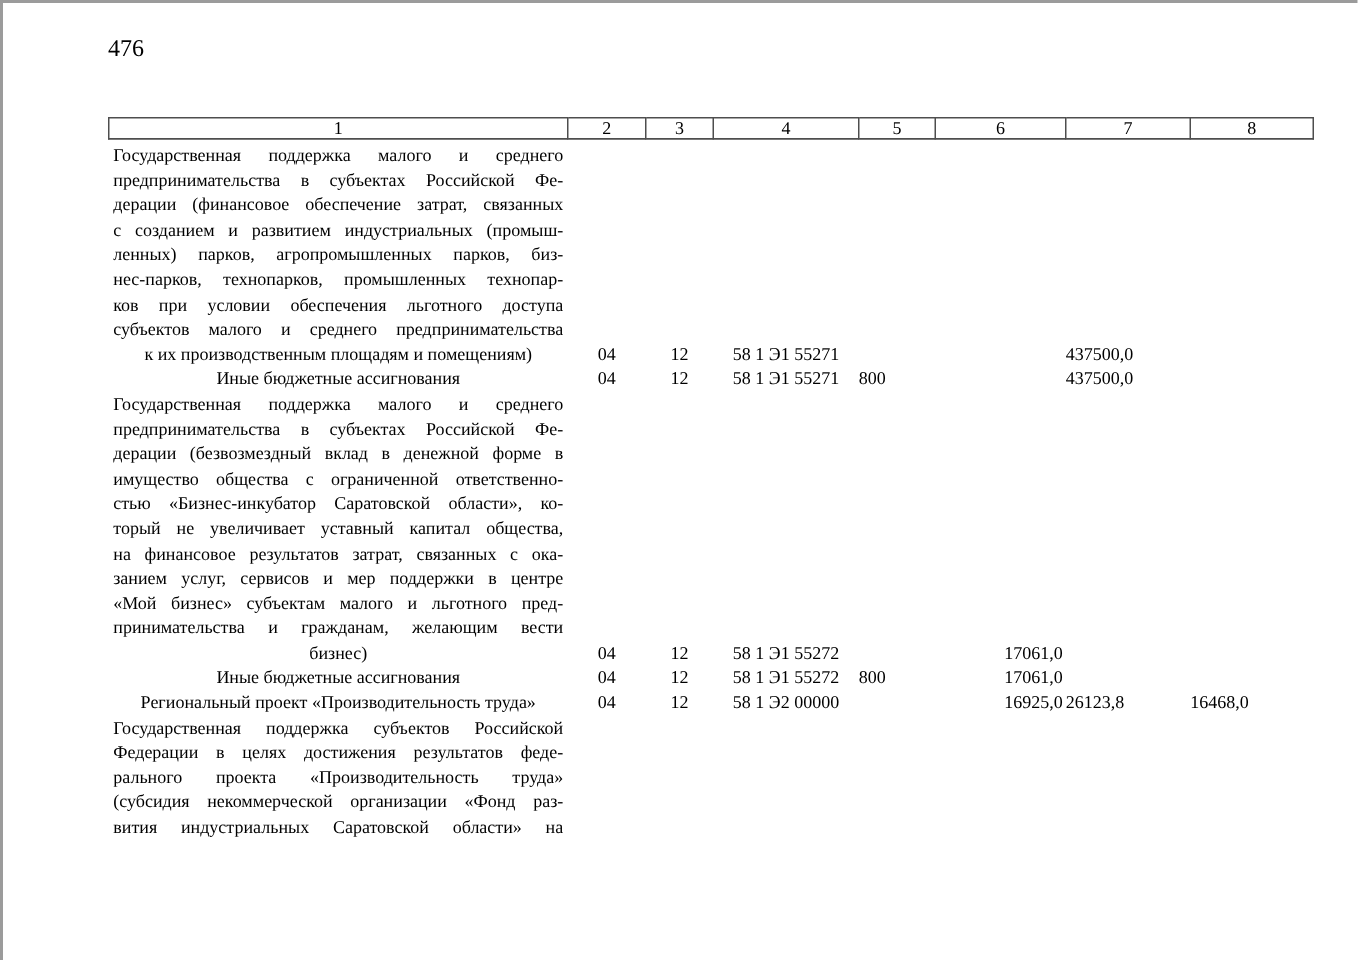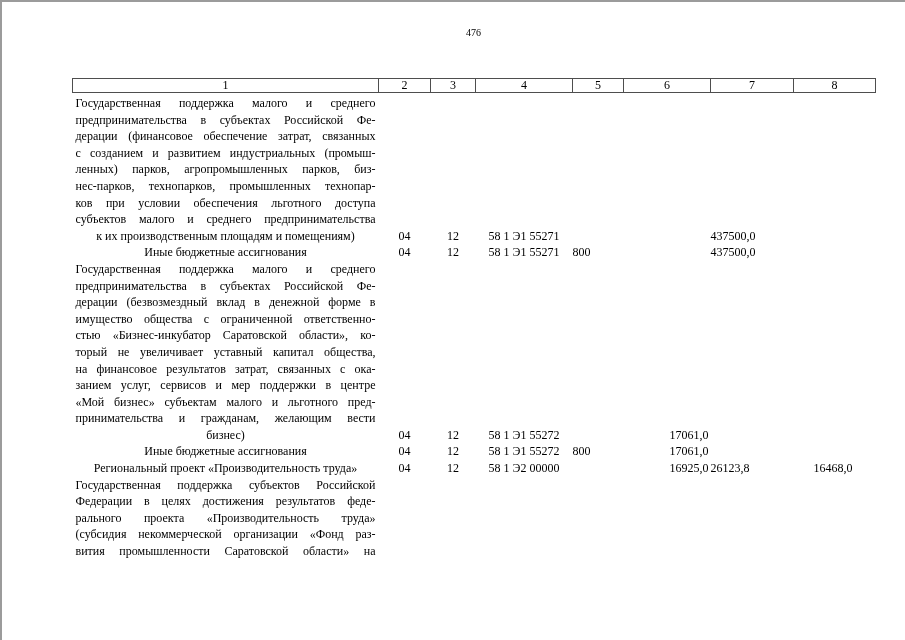--- a/index.html
+++ b/index.html
@@ -9,22 +9,21 @@
     background: #ffffff;
     border-top: 2px solid #9b9b9b;
     border-left: 2px solid #9b9b9b;
     overflow: hidden;
     font-family: "Liberation Serif", serif;
     color: #000;
   }
   .page { width: 803px; margin-left: 70px; }
   .page-number {
     margin-top: 23px;
-    text-align: center;
-    font-size: 10px;
+    font-size: 16px;
     line-height: 16px;
   }
   table.budget-table {
     border-collapse: collapse;
     table-layout: fixed;
     width: 803px;
     margin-top: 37px;
   }
   col.c1 { width: 306px; }
   col.c2 { width: 52px; }
@@ -55,21 +54,21 @@
   td.c1 {
     vertical-align: top;
     padding-left: 3px;
     padding-right: 3px;
     white-space: normal;
   }
   td.c2, td.c3, td.c4 { text-align: center; }
   td.c5 { text-align: left; padding-right: 1px; }
   td.c6 { text-align: right; padding-right: 2px; }
   td.c7 { text-align: left; padding-right: 4px; }
-  td.c8 { text-align: center; padding-right: 3px; }
+  td.c8 { text-align: left; padding-right: 3px; }
   .tline { text-align: center; }
   .tline.j { text-align: justify; text-align-last: justify; }
 </style>
 </head>
 <body>
 
 <div class="page">
   <div class="page-number">476</div>
 
   <table class="budget-table">
@@ -173,21 +172,21 @@
         <td class="c6">16925,0</td>
         <td class="c7">26123,8</td>
         <td class="c8">16468,0</td>
       </tr>
       <tr>
         <td class="c1">
             <div class="tline j">Государственная поддержка субъектов Российской</div>
             <div class="tline j">Федерации в целях достижения результатов феде-</div>
             <div class="tline j">рального проекта «Производительность труда»</div>
             <div class="tline j">(субсидия некоммерческой организации «Фонд раз-</div>
-            <div class="tline j">вития промышленности Саратовской области» на</div>
+            <div class="tline j">вития индустриальных Саратовской области» на</div>
           </td>
         <td class="c2"></td>
         <td class="c3"></td>
         <td class="c4"></td>
         <td class="c5"></td>
         <td class="c6"></td>
         <td class="c7"></td>
         <td class="c8"></td>
       </tr>
     </tbody>

